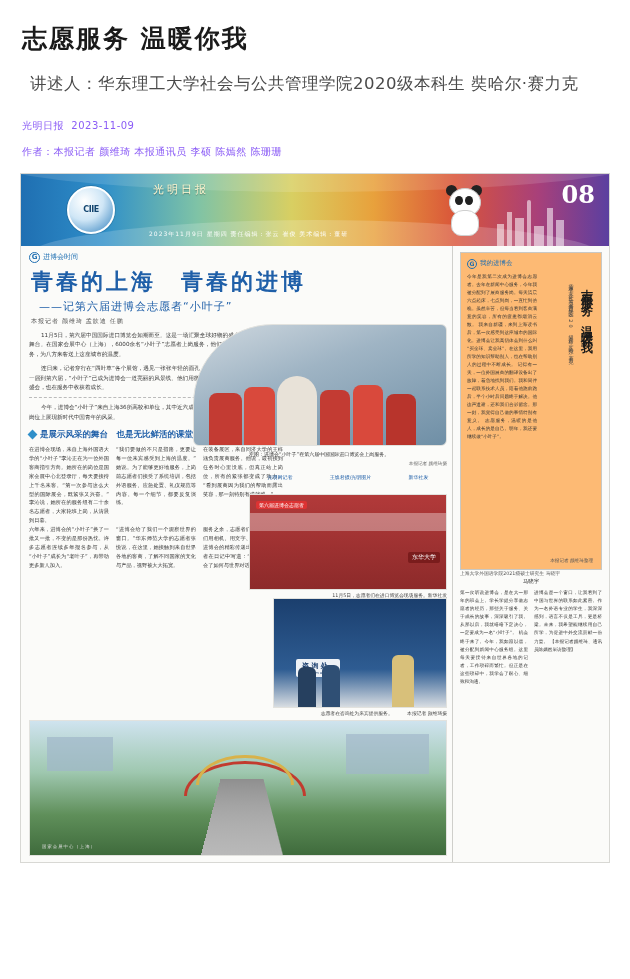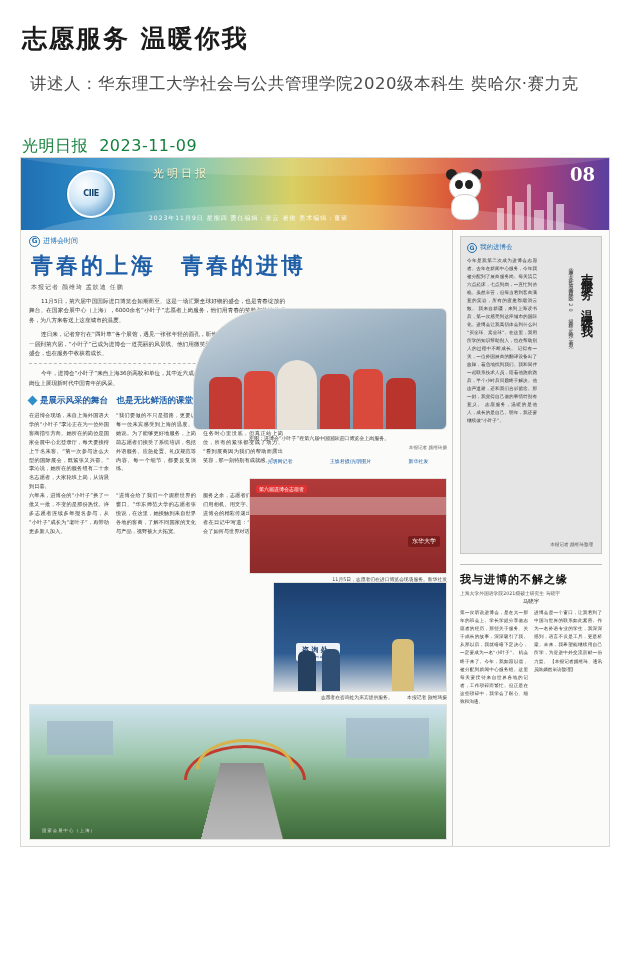--- a/index.html
+++ b/index.html
@@ -29,23 +29,23 @@
     margin: 4px 0 16px 2px;
   }
   .subline {
     font-size: 16.5px;
     color: #4a4a4a;
     line-height: 1.55;
     margin: 0 0 6px 10px;
     letter-spacing: 0.5px;
   }
   .meta-row {
-    font-size: 16px;
-    color: #15803d;
-    margin: 39px 0 0 2px;
+    font-size: 10px;
+    color: #8b5cf6;
+    margin: 22px 0 0 2px;
     letter-spacing: 0.5px;
   }
   .meta-row.authors {
     margin-top: 12px;
     margin-bottom: 14px;
   }
   .newspaper {
     position: relative;
     width: 590px;
     height: 690px;
@@ -156,21 +156,21 @@
   }
   .mh-skyline i {
     position: absolute;
     bottom: 0;
     background: rgba(255,255,255,0.55);
     display: block;
   }
   .mh-page {
     position: absolute;
     right: 14px; top: 6px;
-    font-size: 18px;
+    font-size: 24px;
     font-weight: bold;
     color: #ffffff;
     font-family: "DejaVu Serif", "Liberation Serif", serif;
   }
   
   .np-body {
     display: flex;
     height: 618px;
     box-sizing: border-box;
   }
@@ -328,21 +328,21 @@
     left: 228px; top: 228px;
     width: 198px;
     display: flex;
     justify-content: space-around;
     font-size: 5px;
     color: #1f5fa8;
   }
   
   .right-card {
     border: 1px solid #c8c8c4;
-    background: #e5e5e5;
+    background: #fdba74;
     box-sizing: border-box;
     padding: 6px 6px;
     position: relative;
     height: 318px;
   }
   .rc-tag {
     display: flex; align-items: center; gap: 3px;
     font-size: 6.5px; color: #1f6fb2; margin-bottom: 4px;
   }
   .rc-tag .g {
@@ -491,20 +491,23 @@
   <h1 class="headline">志愿服务 温暖你我</h1>
 
   <p class="subline">
     <span>讲述人：</span><span>华东理工大学社会与公共管理学院2020级本科生 奘哈尔·赛力克</span>
   </p>
 
   <div class="meta-row">
     <span>光明日报</span>&nbsp;&nbsp;<span>2023-11-09</span>
   </div>
 
+  <div class="meta-row authors">
+    <span>作者：</span><span>本报记者 颜维琦 本报通讯员 李硕 陈嫣然 陈珊珊</span>
+  </div>
 
   <div class="newspaper">
 
     <div class="masthead">
       <div class="wave2"></div>
       <div class="wave"></div>
       <div class="mh-emblem">CIIE</div>
       <div class="mh-brand">光明日报</div>
       <div class="mh-sub">2023年11月9日 星期四 责任编辑：张云 崔俊 美术编辑：董研</div>
       <div class="mh-panda">
@@ -530,20 +533,21 @@
     <div class="np-body">
 
       <div class="col-left">
 
         <div class="sect-tag">
           <span class="g">G</span>
           <span>进博会时间</span>
         </div>
 
         <div class="np-h1">青春的上海　青春的进博</div>
+        <div class="np-h2">——记第六届进博会志愿者“小叶子”</div>
         <div class="np-byline">本报记者 颜维琦 孟歆迪 任鹏</div>
 
         <div class="lead indent">11月5日，第六届中国国际进口博览会如期而至。这是一场汇聚全球好物的盛会，也是青春绽放的舞台。在国家会展中心（上海），6000余名“小叶子”志愿者上岗服务，他们用青春的笑脸和热情的服务，为八方来客送上这座城市的温度。</div>
         <div class="lead indent">连日来，记者穿行在“四叶草”各个展馆，遇见一张张年轻的面孔，听他们讲述与进博的故事。从第一届到第六届，“小叶子”已成为进博会一道亮丽的风景线。他们用微笑和汗水，服务着这场“不一般”的盛会，也在服务中收获着成长。</div>
         <div class="divider-dash"></div>
         <div class="lead indent">今年，进博会“小叶子”来自上海36所高校和单位，其中近六成是“00后”，他们带着青春的朝气，在岗位上展现新时代中国青年的风采。</div>
 
         <div class="sub-head">
           <span class="bullet"></span>
           <span>是展示风采的舞台　也是无比鲜活的课堂</span>
@@ -626,21 +630,20 @@
 记得有一天，一位外国展商的翻译设备出了故障，着急地找到我们。我和同伴一起联系技术人员，陪着他跑前跑后，半个小时后问题终于解决。他连声道谢，还和我们合影留念。那一刻，我觉得自己做的事情特别有意义。
 志愿服务，温暖的是他人，成长的是自己。明年，我还要继续做“小叶子”。</div>
             <div class="rc-vertical">
               <div class="v-title">志愿服务　温暖你我</div>
               <div class="v-sub">华东理工大学社会与公共管理学院2020级本科生 奘哈尔·赛力克</div>
             </div>
           </div>
           <div class="rc-byline">本报记者 颜维琦整理</div>
         </div>
 
-        <div class="right-h">我与进博的不解之缘</div>
         <div class="right-sub">上海大学外国语学院2021级硕士研究生 马晓宇</div>
         <div class="right-auth">马晓宇</div>
 
         <div class="right-cols">
           <div class="c">
             <span>第一次听说进博会，是在大一那年的班会上。学长学姐分享做志愿者的经历，那些关于服务、关于成长的故事，深深吸引了我。从那以后，我就暗暗下定决心，一定要成为一名“小叶子”。</span>
             <span>机会终于来了。今年，我如愿以偿，被分配到新闻中心服务组。这里每天要接待来自世界各地的记者，工作琐碎而繁忙。但正是在这些琐碎中，我学会了耐心、细致和沟通。</span>
           </div>
           <div class="c">
             <span>进博会是一个窗口，让我看到了中国与世界的联系如此紧密。作为一名外语专业的学生，我深深感到，语言不仅是工具，更是桥梁。未来，我希望能继续用自己所学，为促进中外交流贡献一份力量。</span>

